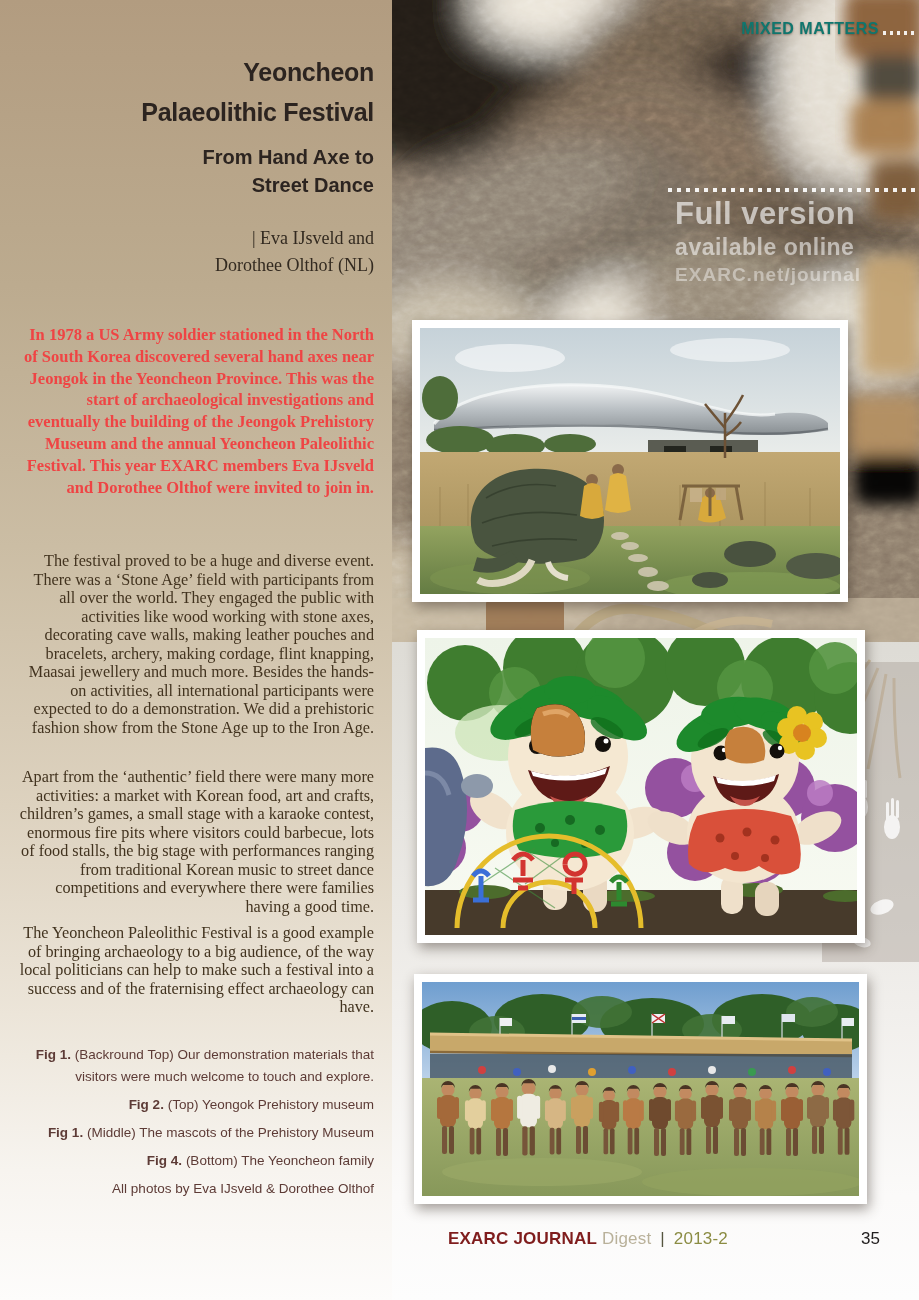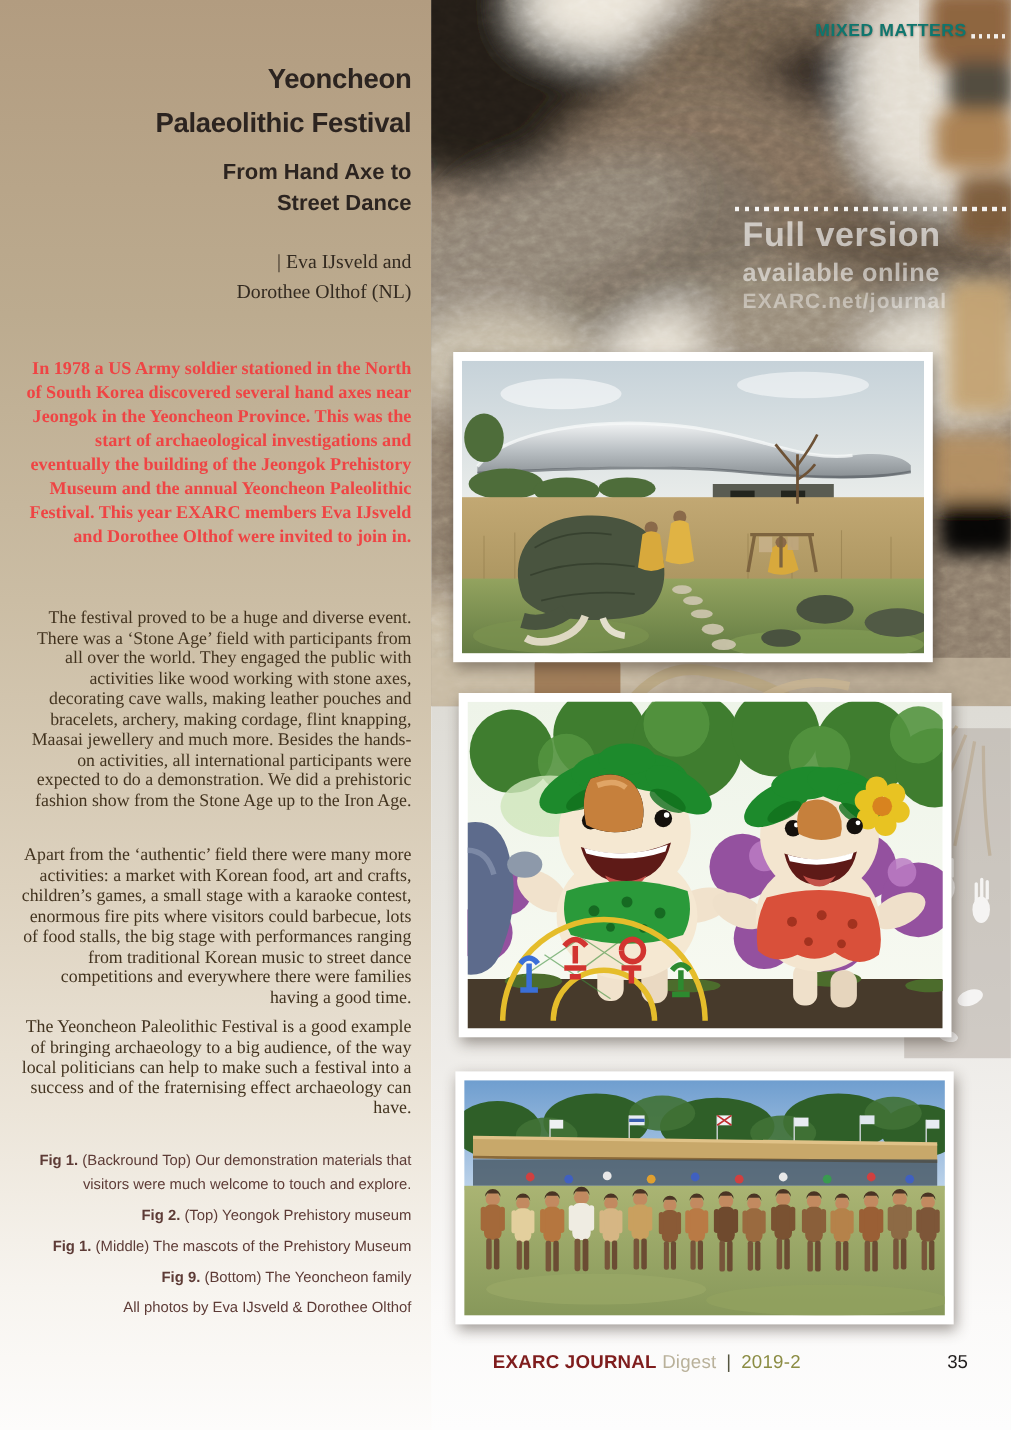--- a/index.html
+++ b/index.html
@@ -207,21 +207,21 @@
 
   <div class="txt intro">In 1978 a US Army soldier stationed in the North of South Korea discovered several hand axes near Jeongok in the Yeoncheon Province. This was the start of archaeological investigations and eventually the building of the Jeongok Prehistory Museum and the annual Yeoncheon Paleolithic Festival. This year EXARC members Eva IJsveld and Dorothee Olthof were invited to join in.</div>
   <div class="txt para p1">The festival proved to be a huge and diverse event. There was a ‘Stone Age’ field with participants from all over the world. They engaged the public with activities like wood working with stone axes, decorating cave walls, making leather pouches and bracelets, archery, making cordage, flint knapping, Maasai jewellery and much more. Besides the hands-on activities, all international participants were expected to do a demonstration. We did a prehistoric fashion show from the Stone Age up to the Iron Age.</div>
   <div class="txt para p2">Apart from the ‘authentic’ field there were many more activities: a market with Korean food, art and crafts, children’s games, a small stage with a karaoke contest, enormous fire pits where visitors could barbecue, lots of food stalls, the big stage with performances ranging from traditional Korean music to street dance competitions and everywhere there were families having a good time.</div>
   <div class="txt para p3">The Yeoncheon Paleolithic Festival is a good example of bringing archaeology to a big audience, of the way local politicians can help to make such a festival into a success and of the fraternising effect archaeology can have.</div>
 
   <div class="txt captions">
     <div class="cap"><b>Fig 1.</b><span> (Backround Top) Our demonstration materials that visitors were much welcome to touch and explore.</span></div>
     <div class="cap"><b>Fig 2.</b><span> (Top) Yeongok Prehistory museum</span></div>
     <div class="cap"><b>Fig 1.</b><span> (Middle) The mascots of the Prehistory Museum</span></div>
-    <div class="cap"><b>Fig 9.</b><span> (Bottom) The Yeoncheon family</span></div>
+    <div class="cap"><b>Fig 4.</b><span> (Bottom) The Yeoncheon family</span></div>
     <div class="cap"><span>All photos by Eva IJsveld &amp; Dorothee Olthof</span></div>
   </div>
 
   <div class="photo" id="photo-museum">
     <svg viewBox="0 0 420 266" preserveAspectRatio="none">
       <defs>
         <linearGradient id="sky1" x1="0" y1="0" x2="0" y2="1">
           <stop offset="0" stop-color="#c6d2d9"></stop>
             <stop offset="1" stop-color="#edefec"></stop>
         </linearGradient>
@@ -587,17 +587,17 @@
         <use href="#prs" x="0" y="0" transform="translate(384,100)" color="#8d6a45"></use>
         <use href="#prs" x="0" y="0" transform="translate(410,103) scale(.97)" color="#7d5638"></use>
       </g>
     </svg>
   </div>
 
   <div class="footer">
     <span class="j">EXARC JOURNAL</span>
     <span class="d">Digest</span>
     <span class="sep">|</span>
-    <span class="i">2019-2</span>
+    <span class="i">2013-2</span>
   </div>
   <div class="pagenum">35</div>
 
 </div>
 
 </body></html>

